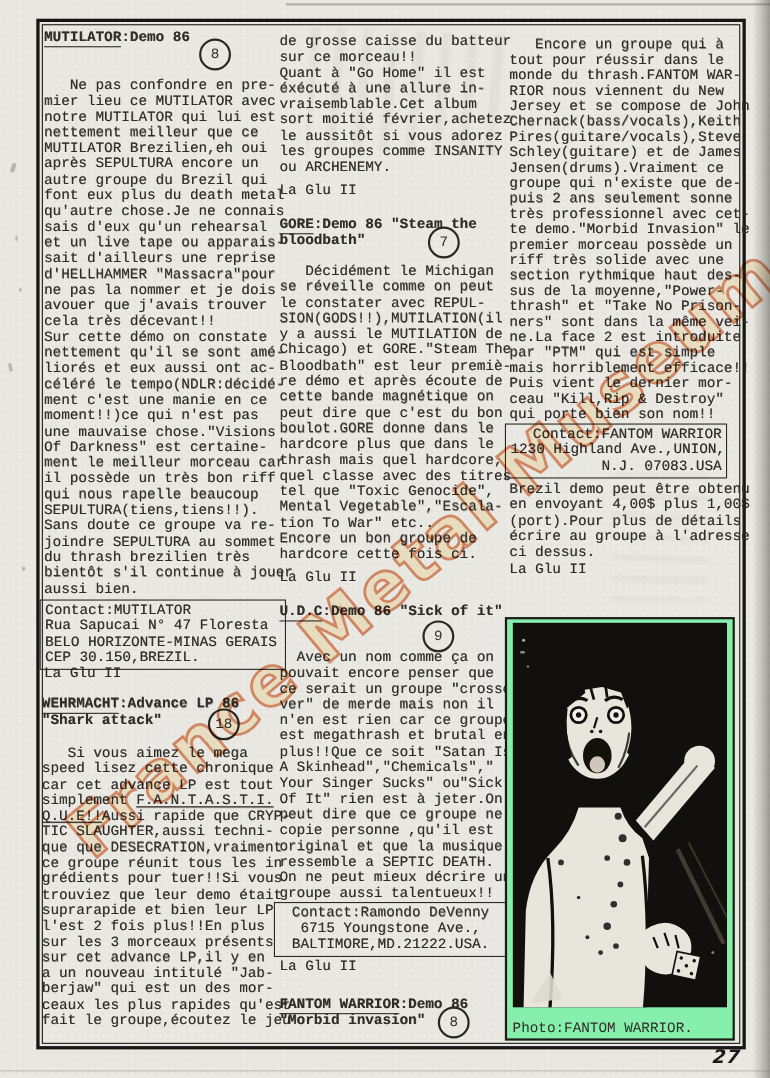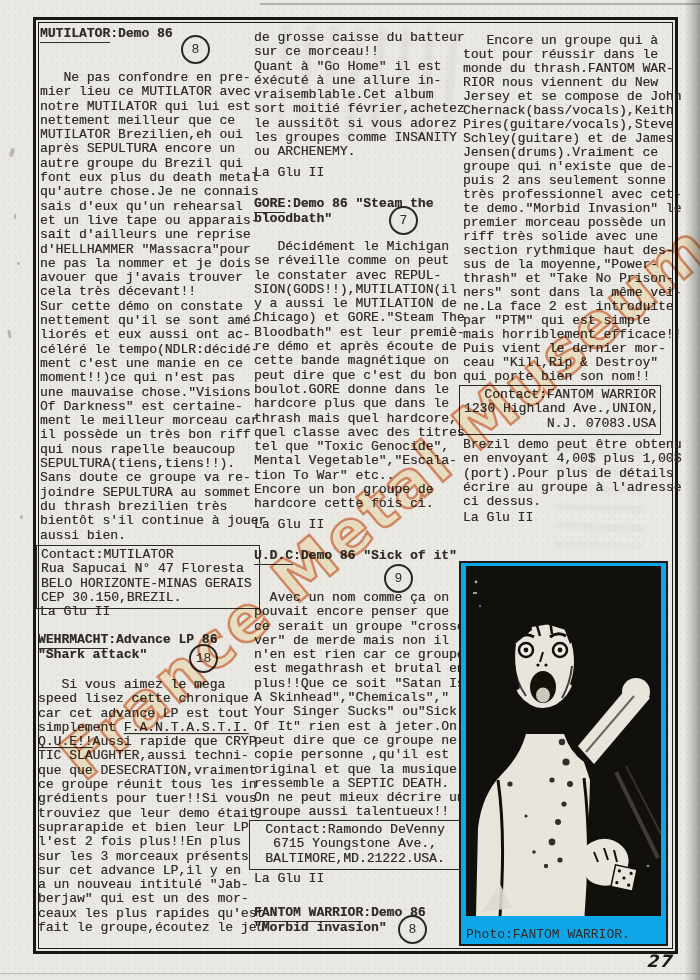--- a/index.html
+++ b/index.html
@@ -27,21 +27,21 @@
   .head{font-weight:bold;}
   .band{border-bottom:1.6px solid #2f2c28;padding-bottom:1px;}
   .head .t2{display:block;}
   .circle{position:absolute;width:25px;height:25px;border:2px solid #2a2825;border-radius:50%;
     display:flex;align-items:center;justify-content:center;
     font:13px "Liberation Mono",monospace;color:#2f2c28;background:transparent;}
   .cbox{border:1.7px solid #2a2825;padding:2px 4px 3px 4px;}
   .sig{}
   u{text-decoration:underline;text-underline-offset:2px;}
 
-  .photo-box{position:absolute;left:459px;top:561px;width:205px;height:381px;border:2px solid #1b1a18;background:#0ea5e9;}
+  .photo-box{position:absolute;left:459px;top:561px;width:205px;height:381px;border:2px solid #1b1a18;background:#86efac;}
   .photo-box svg{display:block;margin:3px auto 0 auto;}
   .photo-caption{position:absolute;left:5px;bottom:2px;font:13px "Liberation Mono",monospace;color:#2f2c28;white-space:pre;}
 
   .pagenum{position:absolute;left:648px;top:951px;font:italic 900 17px "DejaVu Sans",sans-serif;
     color:#1b1a18;transform:skewX(-6deg);letter-spacing:1px;}
 
   .watermark{position:absolute;left:70px;top:730px;transform:rotate(-40deg);transform-origin:0 50%;
     white-space:nowrap;font-family:"DejaVu Sans",sans-serif;font-weight:bold;font-size:62px;letter-spacing:3px;
     color:rgba(250,224,160,0.42);-webkit-text-stroke:2.5px rgba(211,92,41,.7);
     mix-blend-mode:multiply;opacity:.92;pointer-events:none;z-index:6;}

